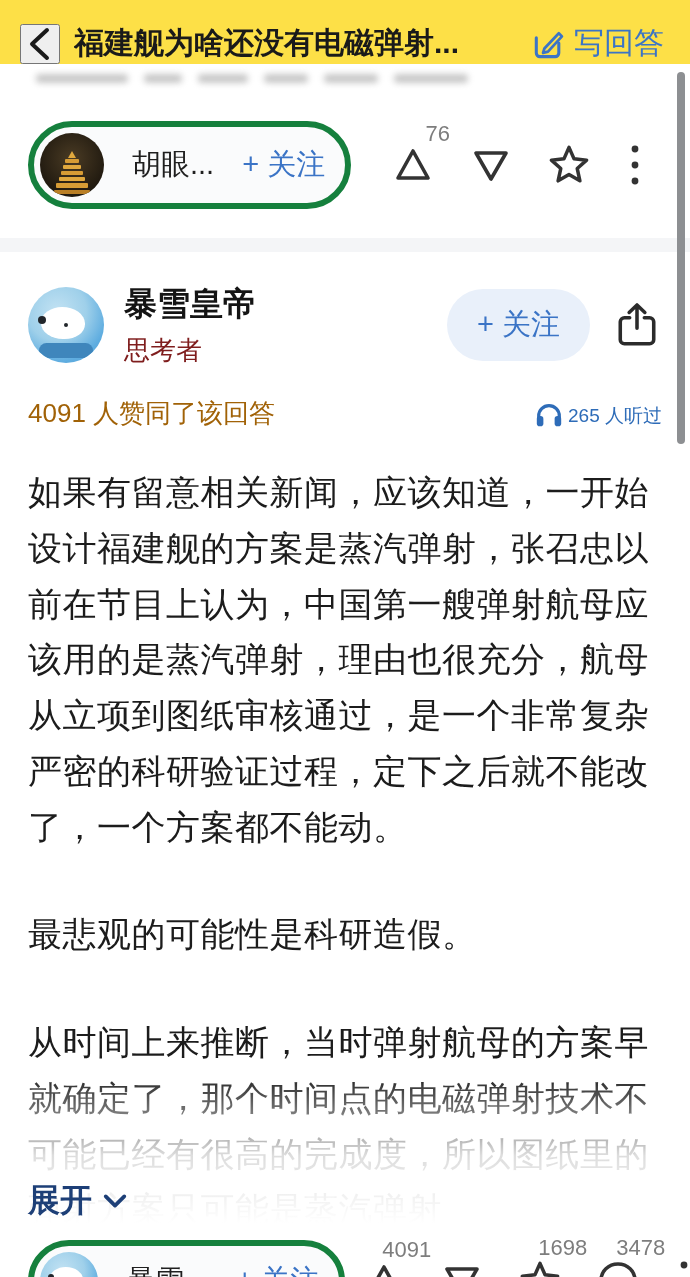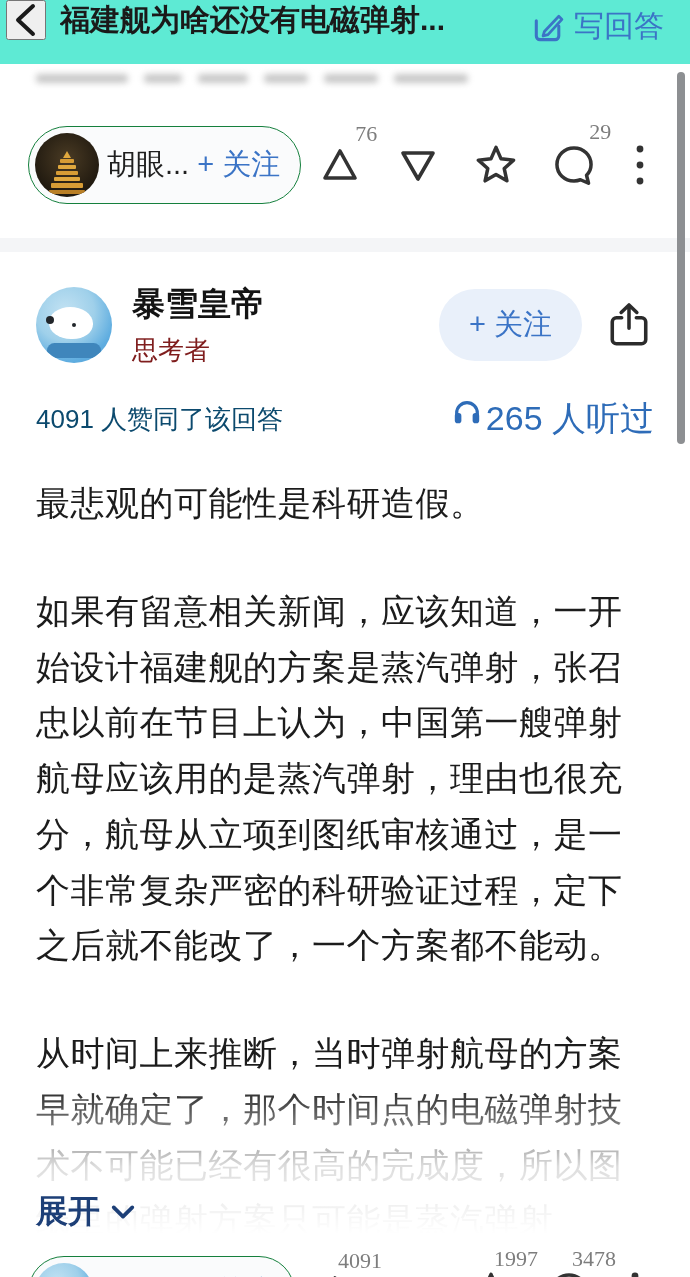--- a/index.html
+++ b/index.html
@@ -4,73 +4,73 @@
 <style>
   * { margin:0; padding:0; box-sizing:border-box; }
   html,body { background:#e9e9e9; }
   body { font-family:"Liberation Sans","DejaVu Sans",sans-serif; }
   .screen {
     position:relative; width:690px; height:1277px; margin:0 auto;
     background:#ffffff; overflow:hidden; color:#1c1c1c;
   }
   
   .navbar {
-    display:flex; align-items:flex-start; height:64px; padding:0 26px 0 6px;
-    background:#5eead4;
+    display:flex; align-items:flex-end; height:64px; padding:0 26px 0 20px;
+    background:#fde047;
   }
   .nav-back { width:40px; height:40px; display:flex; align-items:center; justify-content:center; }
   .nav-title {
     font-size:30px; font-weight:700; color:#1a1a1a; margin-left:14px;
     flex:1; white-space:nowrap; overflow:hidden;
   }
   .write-answer {
     display:flex; align-items:center; gap:8px; color:#3b74c6;
     font-size:30px; font-weight:500; background:none; border:none; cursor:pointer;
     font-family:inherit;
     margin-top:6px;
   }
   
   .blur-row { display:flex; gap:16px; margin:4px 0 0 36px; height:20px; align-items:center; filter:blur(3px); opacity:.55; }
   .blur-seg { height:9px; background:#9a9a9a; border-radius:4px; }
   
   .action-bar { display:flex; align-items:center; padding:0 28px; }
   .action-bar.top { margin-top:22px; height:110px; }
   .action-bar.bottom { margin-top:6px; height:104px; }
   .author-pill {
-    display:flex; align-items:center; gap:8px;
-    background:#fafbfc; border:1px solid #15803d; border-radius:44px;
+    display:flex; align-items:center; gap:28px;
+    background:#fafbfc; border:6px solid #15803d; border-radius:44px;
     padding:6px 20px 6px 6px;
   }
   .pill-name { font-size:29px; color:#1f1f1f; font-weight:500; white-space:nowrap; }
   .pill-follow { font-size:29px; color:#3b74c6; white-space:nowrap; background:none; border:none; font-family:inherit; cursor:pointer; }
   .icon-row { display:flex; align-items:center; margin-left:auto; gap:0; }
-  .act { position:relative; width:78px; display:flex; justify-content:center; align-items:center; background:none; border:none; cursor:pointer; padding:10px 0;font-family:Liberation Serif, serif; }
+  .act { position:relative; width:78px; display:flex; justify-content:center; align-items:center; background:none; border:none; cursor:pointer; padding:10px 0; }
   .act:last-child { width:54px; }
   .act .cnt {
     position:absolute; top:-14px; right:2px; font-size:22px; color:#7d7d7d;
     font-weight:400; letter-spacing:0;
   }
   .act.big-cnt .cnt { right:-8px; }
   
   .divider { height:14px; background:#f4f5f7; margin-top:18px; }
   
-  .ans { padding:0 36px; }
+  .ans { padding:0 28px; }
   .ans-head { display:flex; align-items:center; margin-top:30px; }
   .ans-id { margin-left:20px; display:flex; flex-direction:column; gap:6px; }
   .ans-name { font-size:33px; font-weight:700; color:#141414; }
   .ans-headline { font-size:26px; color:#7f1d1d; }
   .follow-btn {
     margin-left:auto; background:#e9f0fa; color:#3b74c6; font-size:29px;
     border:none; border-radius:36px; padding:16px 30px; font-family:inherit; cursor:pointer;
     white-space:nowrap;
   }
   .share-btn { background:none; border:none; margin-left:22px; cursor:pointer; padding:4px; }
   .meta-row { display:flex; align-items:center; margin-top:28px; }
-  .agree { font-size:26px; color:#0c4a6e; }
-  .listen { margin-left:auto; display:flex; align-items:flex-start; gap:4px; color:#2e6cb8; font-size:34px; background:none; border:none; font-family:inherit; cursor:pointer; }
+  .agree { font-size:26px; color:#a16207; }
+  .listen { margin-left:auto; display:flex; align-items:flex-end; gap:4px; color:#2e6cb8; font-size:19px; background:none; border:none; font-family:inherit; cursor:pointer; }
   
   .body-text { margin-top:34px; }
   .para { font-size:34px; line-height:1.64; color:#1c1c1c; margin-bottom:52px; letter-spacing:.5px; }
   .fade-wrap { position:relative; max-height:208px; overflow:hidden; margin-bottom:0; }
   .fade-wrap .para { margin-bottom:0; }
   .fade-wrap::after {
     content:""; position:absolute; left:0; right:0; bottom:0; height:150px;
     background:linear-gradient(to bottom, rgba(255,255,255,0) 0%, rgba(255,255,255,.85) 55%, #ffffff 100%);
     pointer-events:none;
   }
@@ -149,26 +149,20 @@
         <svg width="44" height="40" viewBox="0 0 40 40">
             <path d="M5 8 L35 8 L20 34 Z" fill="none" stroke="#333" stroke-width="3.6" stroke-linejoin="round" stroke-linecap="round"></path>
           </svg>
       </button>
       <button class="act">
         <svg width="46" height="44" viewBox="0 0 40 40">
             <path d="M20 4 L24.6 14.4 L36 15.6 L27.5 23.2 L29.9 34.4 L20 28.6 L10.1 34.4 L12.5 23.2 L4 15.6 L15.4 14.4 Z" fill="none" stroke="#333" stroke-width="3.2" stroke-linejoin="round"></path>
           </svg>
       </button>
       <button class="act">
-        <span class="cnt">29</span>
-        <svg width="46" height="44" viewBox="0 0 40 40">
-            <path d="M20 4.5 C11.3 4.5 4.5 11 4.5 19.5 C4.5 28 11.3 34.5 20 34.5 C22.1 34.5 24.1 34.1 25.9 33.4 L33.2 36.6 L31.4 29.3 C34 26.7 35.5 23.3 35.5 19.5 C35.5 11 28.7 4.5 20 4.5 Z" fill="none" stroke="#333" stroke-width="3.2" stroke-linejoin="round"></path>
-          </svg>
-      </button>
-      <button class="act">
         <svg width="12" height="44" viewBox="0 0 10 44">
             <circle cx="5" cy="6" r="3.4" fill="#333"></circle>
             <circle cx="5" cy="22" r="3.4" fill="#333"></circle>
             <circle cx="5" cy="38" r="3.4" fill="#333"></circle>
           </svg>
       </button>
     </div>
   </div>
 
   <div class="divider"></div>
@@ -200,22 +194,22 @@
         <svg width="30" height="30" viewBox="0 0 32 32">
           <path d="M5 22 v-4 a11 11 0 0 1 22 0 v4" fill="none" stroke="#2e6cb8" stroke-width="3.4" stroke-linecap="round"></path>
           <rect x="3" y="18" width="7" height="11" rx="3" fill="#2e6cb8"></rect>
           <rect x="22" y="18" width="7" height="11" rx="3" fill="#2e6cb8"></rect>
         </svg>
         <span>265 人听过</span>
       </button>
     </div>
 
     <div class="body-text">
+      <p class="para">如果有留意相关新闻，应该知道，一开始设计福建舰的方案是蒸汽弹射，张召忠以前在节目上认为，中国第一艘弹射航母应该用的是蒸汽弹射，理由也很充分，航母从立项到图纸审核通过，是一个非常复杂严密的科研验证过程，定下之后就不能改了，一个方案都不能动。</p>
       <p class="para">最悲观的可能性是科研造假。</p>
-      <p class="para">如果有留意相关新闻，应该知道，一开始设计福建舰的方案是蒸汽弹射，张召忠以前在节目上认为，中国第一艘弹射航母应该用的是蒸汽弹射，理由也很充分，航母从立项到图纸审核通过，是一个非常复杂严密的科研验证过程，定下之后就不能改了，一个方案都不能动。</p>
       <div class="fade-wrap">
         <p class="para">从时间上来推断，当时弹射航母的方案早就确定了，那个时间点的电磁弹射技术不可能已经有很高的完成度，所以图纸里的弹射方案只可能是蒸汽弹射</p>
       </div>
       <div class="expand-row">
         <button class="expand-btn">
           <span>展开</span>
           <svg width="26" height="20" viewBox="0 0 28 20">
               <path d="M4 5 L14 15 L24 5" fill="none" stroke="#1d3f77" stroke-width="4" stroke-linecap="round" stroke-linejoin="round"></path>
             </svg>
         </button>
@@ -239,21 +233,21 @@
         <svg width="44" height="40" viewBox="0 0 40 40">
             <path d="M20 6 L35 33 L5 33 Z" fill="none" stroke="#333" stroke-width="3.6" stroke-linejoin="round" stroke-linecap="round"></path>
           </svg>
       </button>
       <button class="act">
         <svg width="44" height="40" viewBox="0 0 40 40">
             <path d="M5 8 L35 8 L20 34 Z" fill="none" stroke="#333" stroke-width="3.6" stroke-linejoin="round" stroke-linecap="round"></path>
           </svg>
       </button>
       <button class="act big-cnt">
-        <span class="cnt">1997</span>
+        <span class="cnt">1698</span>
         <svg width="46" height="44" viewBox="0 0 40 40">
             <path d="M20 4 L24.6 14.4 L36 15.6 L27.5 23.2 L29.9 34.4 L20 28.6 L10.1 34.4 L12.5 23.2 L4 15.6 L15.4 14.4 Z" fill="none" stroke="#333" stroke-width="3.2" stroke-linejoin="round"></path>
           </svg>
       </button>
       <button class="act big-cnt">
         <span class="cnt">3478</span>
         <svg width="46" height="44" viewBox="0 0 40 40">
             <path d="M20 4.5 C11.3 4.5 4.5 11 4.5 19.5 C4.5 28 11.3 34.5 20 34.5 C22.1 34.5 24.1 34.1 25.9 33.4 L33.2 36.6 L31.4 29.3 C34 26.7 35.5 23.3 35.5 19.5 C35.5 11 28.7 4.5 20 4.5 Z" fill="none" stroke="#333" stroke-width="3.2" stroke-linejoin="round"></path>
           </svg>
       </button>

